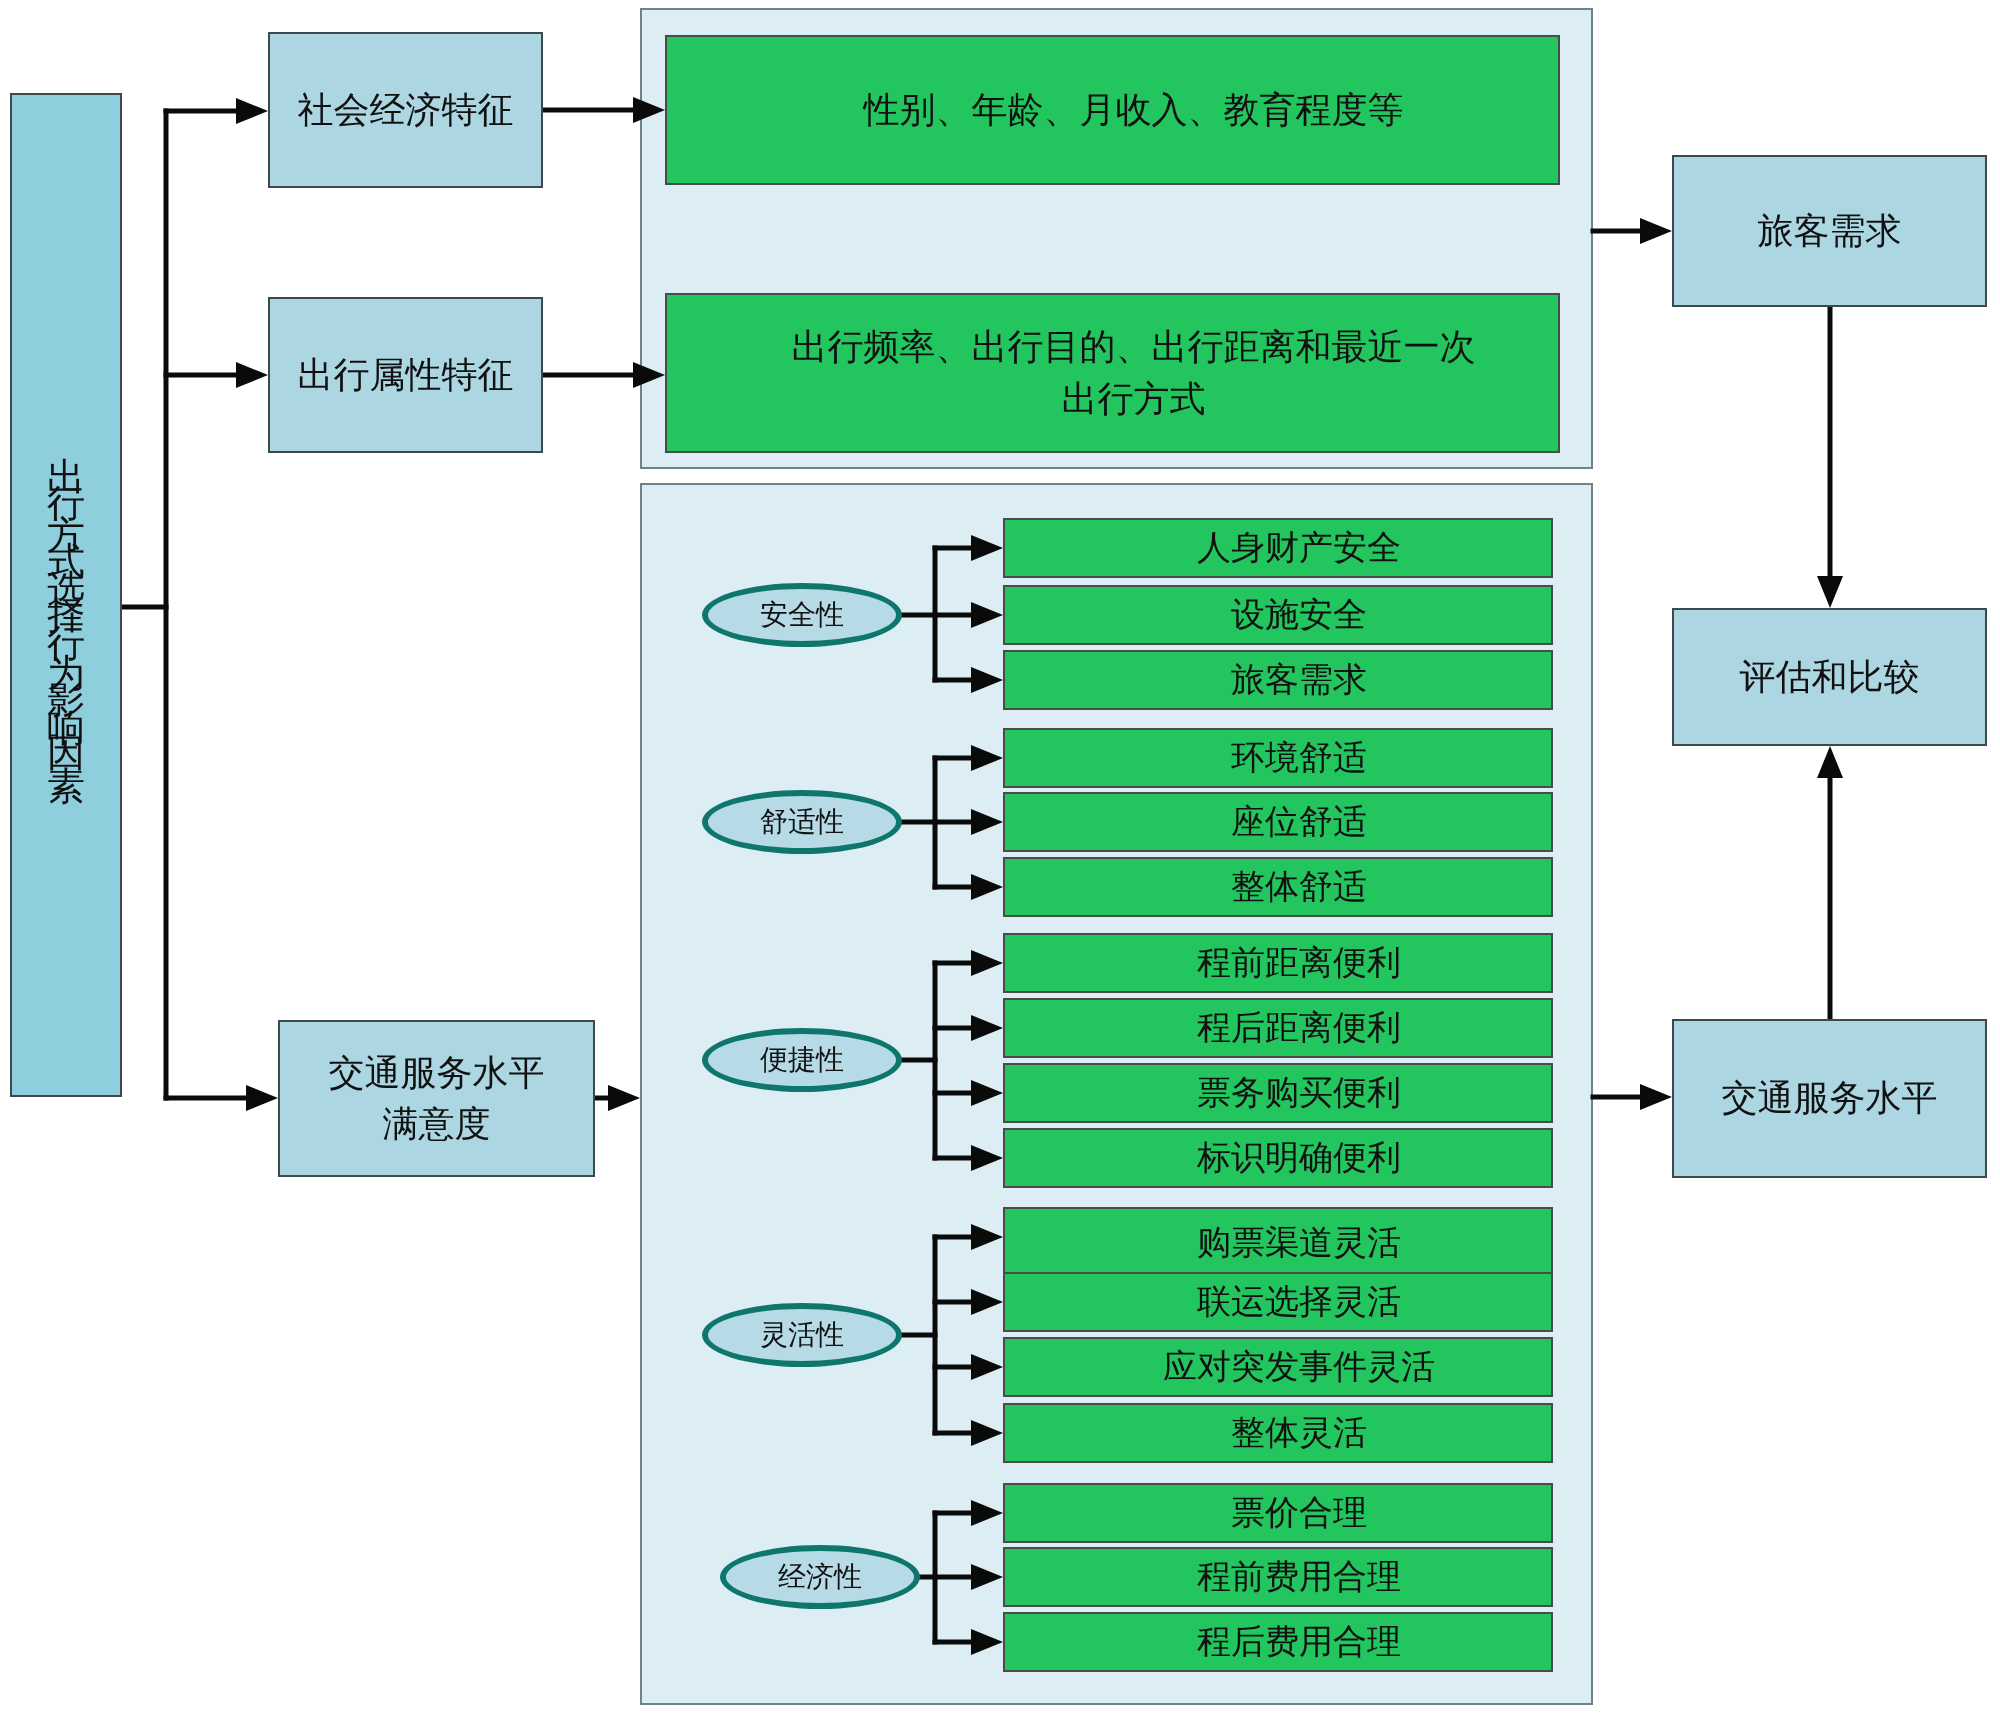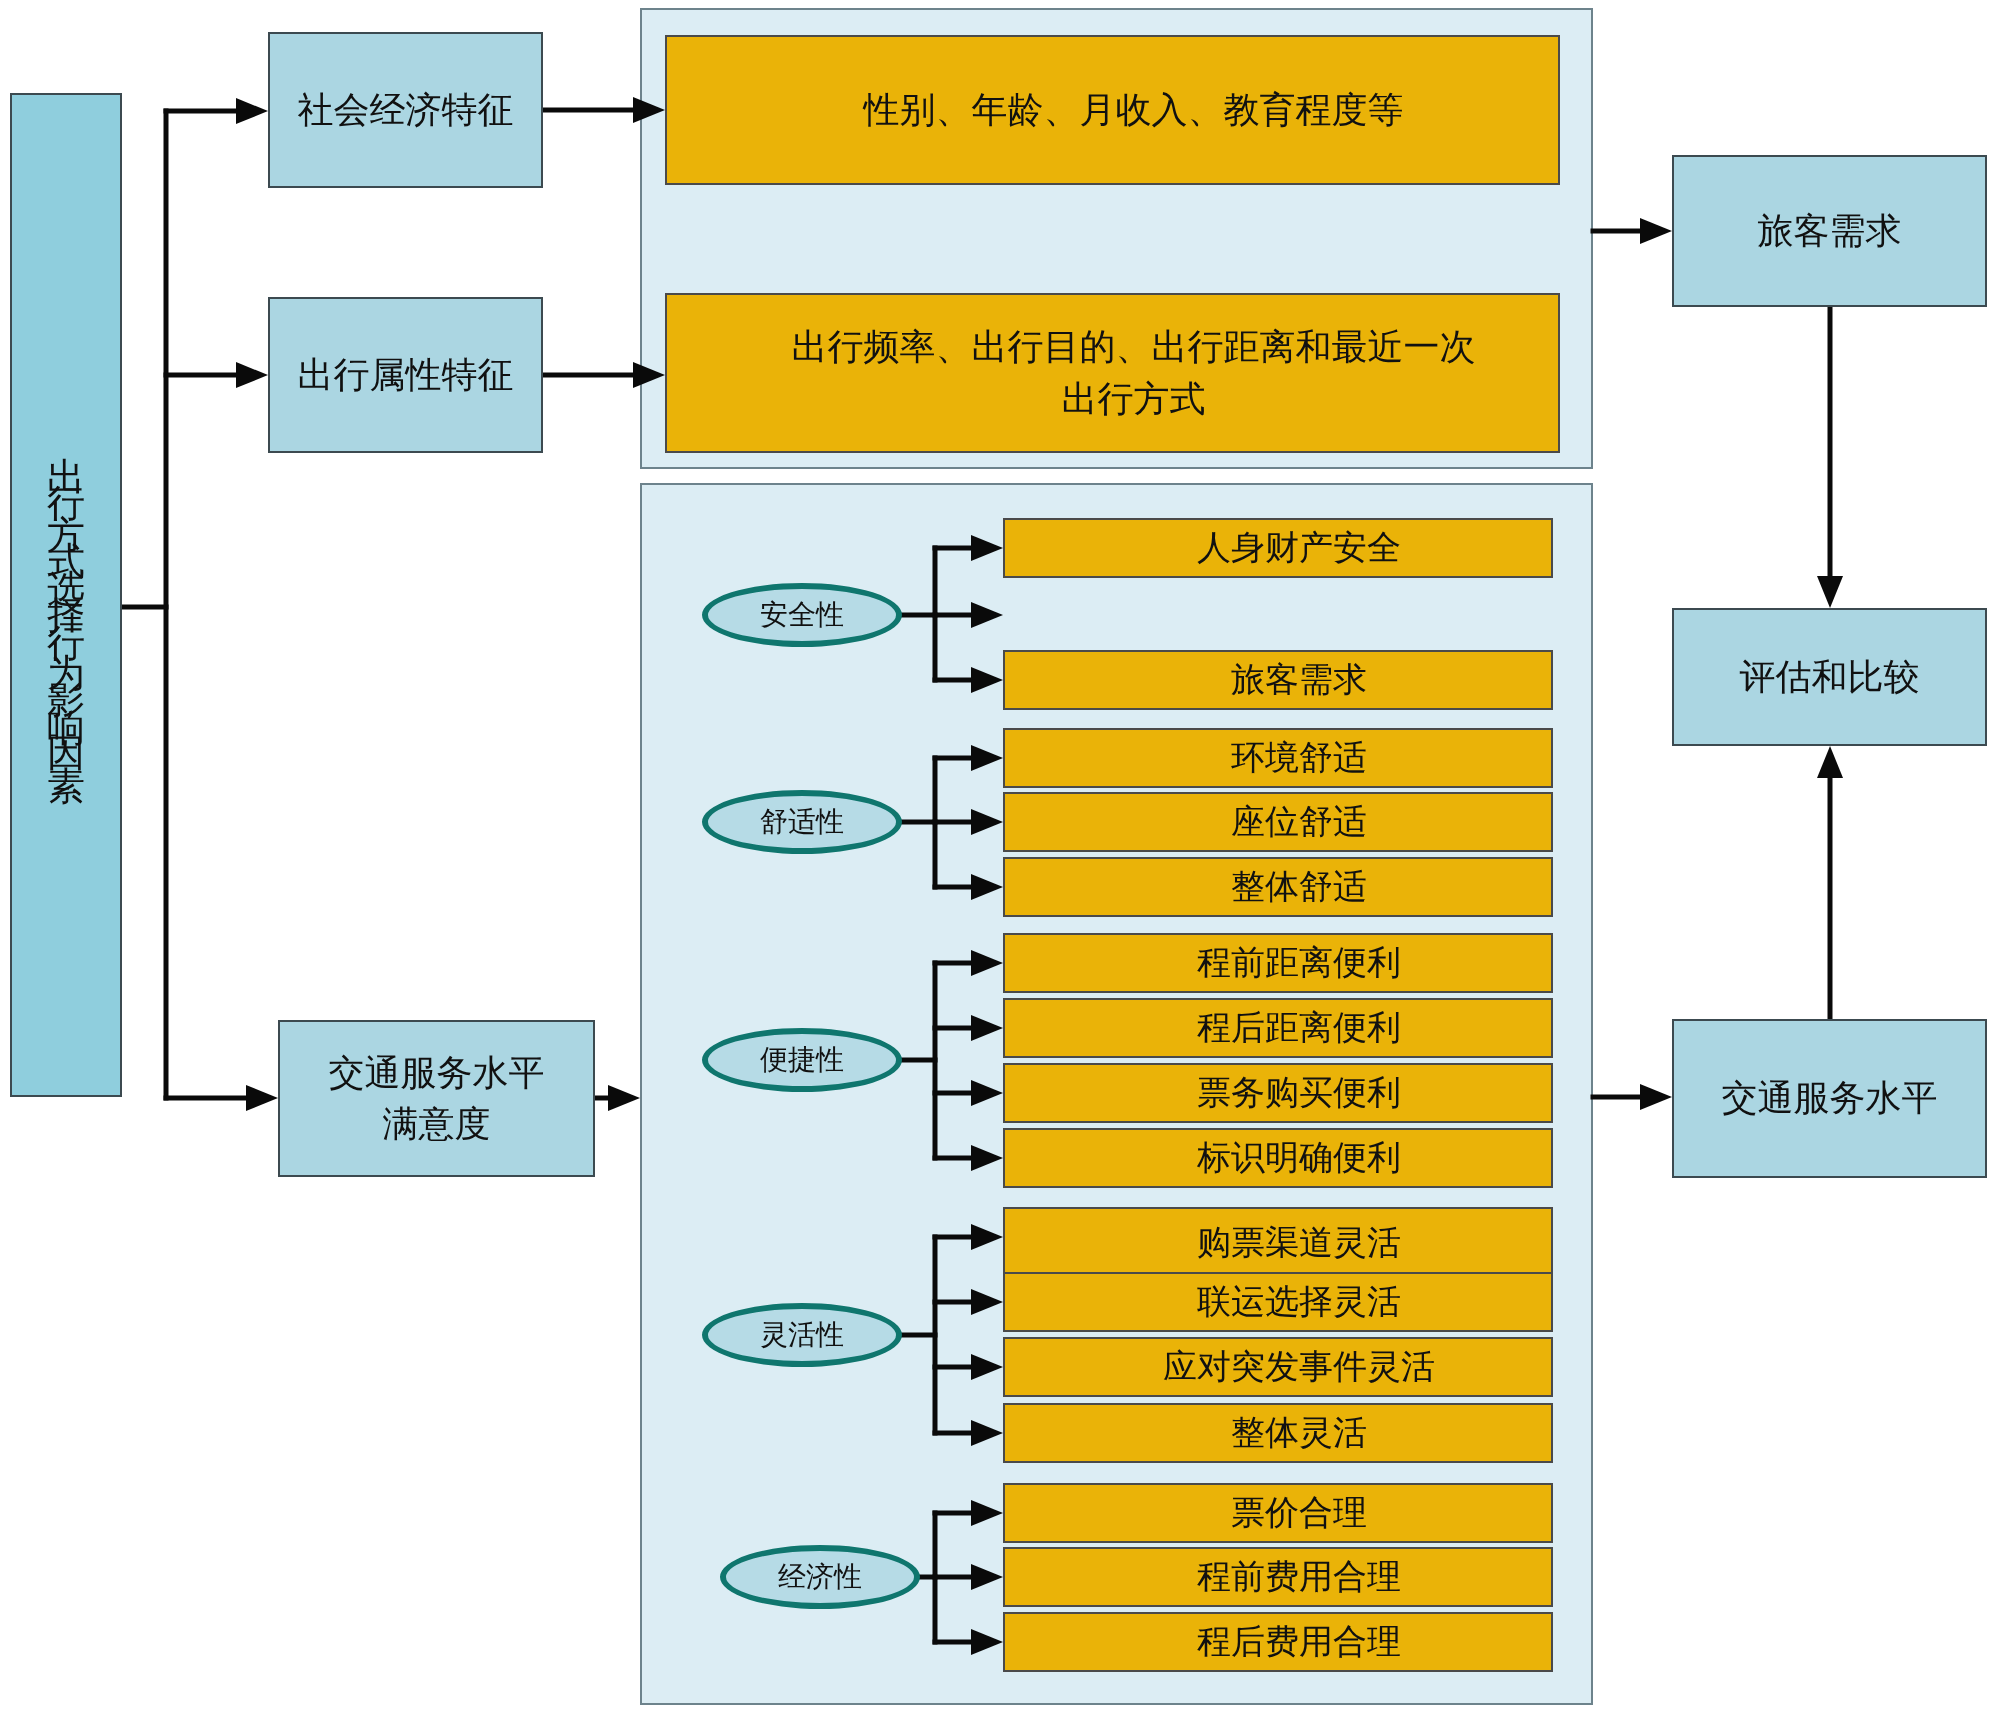--- a/index.html
+++ b/index.html
@@ -15,21 +15,21 @@
   .fill-box{
     background:#abd6e2;border:2px solid #3c4a50;font-size:36px;line-height:1.4;
   }
   .main-box{
     background:#8fcedd;border:2px solid #3c4a50;
   }
   .container{
     background:#dcedf4;border:2px solid #6d838c;
   }
   .white-box{
-    background:#eab308;border:2px solid #4a4a4a;font-size:36px;line-height:1.45;padding-left:42px;
+    background:#22c55e;border:2px solid #4a4a4a;font-size:36px;line-height:1.45;padding-left:42px;
   }
   .item{
     font-size:34px;
   }
   .ellipse{
     background:#b6dbe6;border:6px solid #0f766e;border-radius:50%;font-size:28px;
   }
   .vtext{
     writing-mode:vertical-lr;letter-spacing:28px;font-size:38px;line-height:1;
   }
@@ -157,20 +157,23 @@
   <div class="box ellipse" style="left:702px;top:1303px;width:200px;height:64px">
     <span>灵活性</span>
   </div>
   <div class="box ellipse" style="left:720px;top:1545px;width:200px;height:64px">
     <span>经济性</span>
   </div>
 
   <div class="box white-box item" style="left:1003px;top:518px;width:550px;height:60px">
     <span>人身财产安全</span>
   </div>
+  <div class="box white-box item" style="left:1003px;top:585px;width:550px;height:60px">
+    <span>设施安全</span>
+  </div>
   <div class="box white-box item" style="left:1003px;top:650px;width:550px;height:60px">
     <span>旅客需求</span>
   </div>
 
   <div class="box white-box item" style="left:1003px;top:728px;width:550px;height:60px">
     <span>环境舒适</span>
   </div>
   <div class="box white-box item" style="left:1003px;top:792px;width:550px;height:60px">
     <span>座位舒适</span>
   </div>

